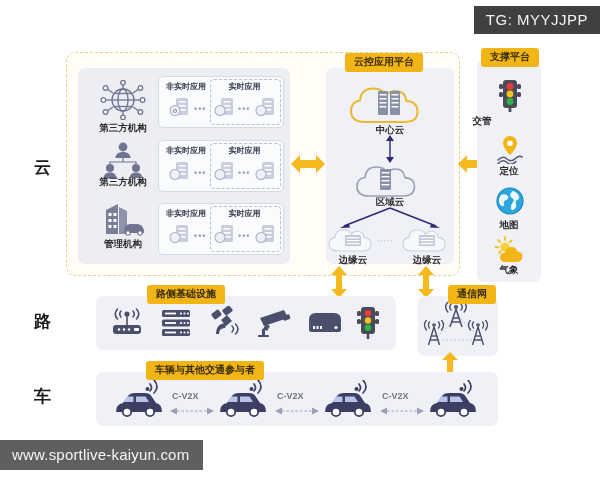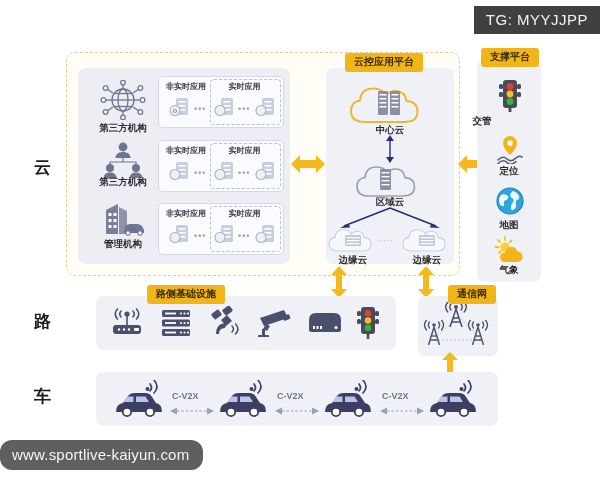--- a/index.html
+++ b/index.html
@@ -16,21 +16,20 @@
     position:absolute;right:0;top:6px;
     background:#404040;color:#f2f2f2;
     font-size:15px;letter-spacing:.5px;
     padding:5px 12px 6px 12px;
   }
   .site-wm{
     position:absolute;left:0;top:440px;
     background:#5f5f5f;color:#f5f5f5;
     font-size:15px;letter-spacing:.2px;
     padding:6px 14px 7px 12px;
-    border-radius:12px;
   }
 
   
   .layer-label{
     position:absolute;font-size:17px;font-weight:bold;color:#1a1a1a;
     font-family:"DejaVu Sans","Liberation Sans",sans-serif;
   }
 
   
   .panel{
@@ -615,20 +614,21 @@
     </svg>
   </div>
 
   <div class="arrow" style="left:441px;top:352px;">
     <svg width="18" height="30" viewBox="0 0 18 30">
       <path d="M9 0 L17 8 H12 V22 H17 L9 30 L1 22 H6 V8 H1 Z" fill="#f5b91d"></path>
     </svg>
   </div>
 
   <div class="panel-lite" style="left:96px;top:372px;width:402px;height:54px;"></div>
+  <div class="badge" style="left:146px;top:361px;">车辆与其他交通参与者</div>
 
   <div class="ico" style="left:110px;top:380px;">
     <svg width="58" height="40" viewBox="0 0 58 40">
       <g fill="none" stroke="#3c3f63" stroke-width="1.7" stroke-linecap="round">
         <path d="M40 11 q3 -3 0 -7"></path>
           <path d="M44 13 q6 -6 0 -13"></path>
       </g>
       <circle cx="37.5" cy="9" r="2" fill="#3c3f63"></circle>
       <path d="M6 32 q0 -8 7 -9 l5 -7 q2 -3 7 -3 h10 q5 0 7 4 l4 6 q6 1 6 9 z" fill="#3c3f63"></path>
       <path d="M17 16.5 l-3.5 5.5 h10 v-5.5 z" fill="#b8c4e8"></path>

